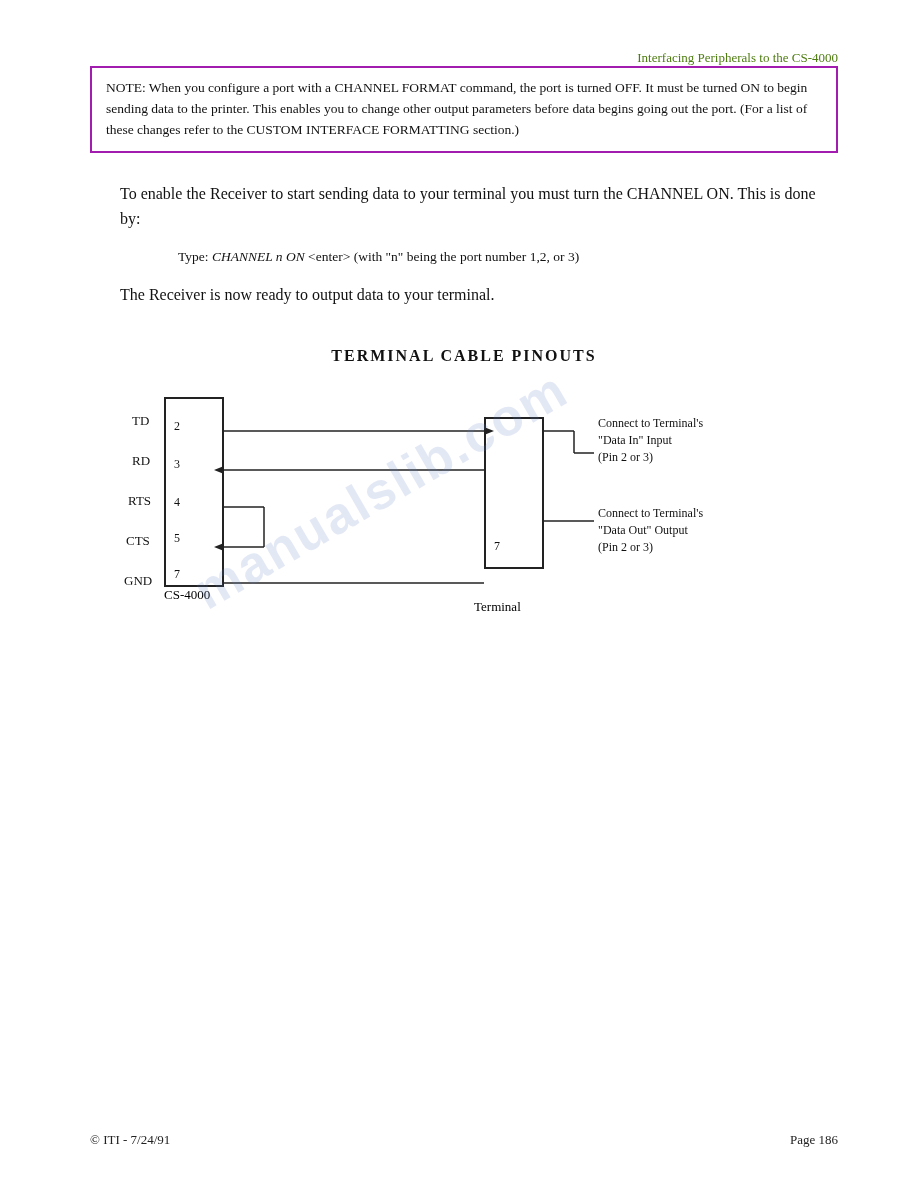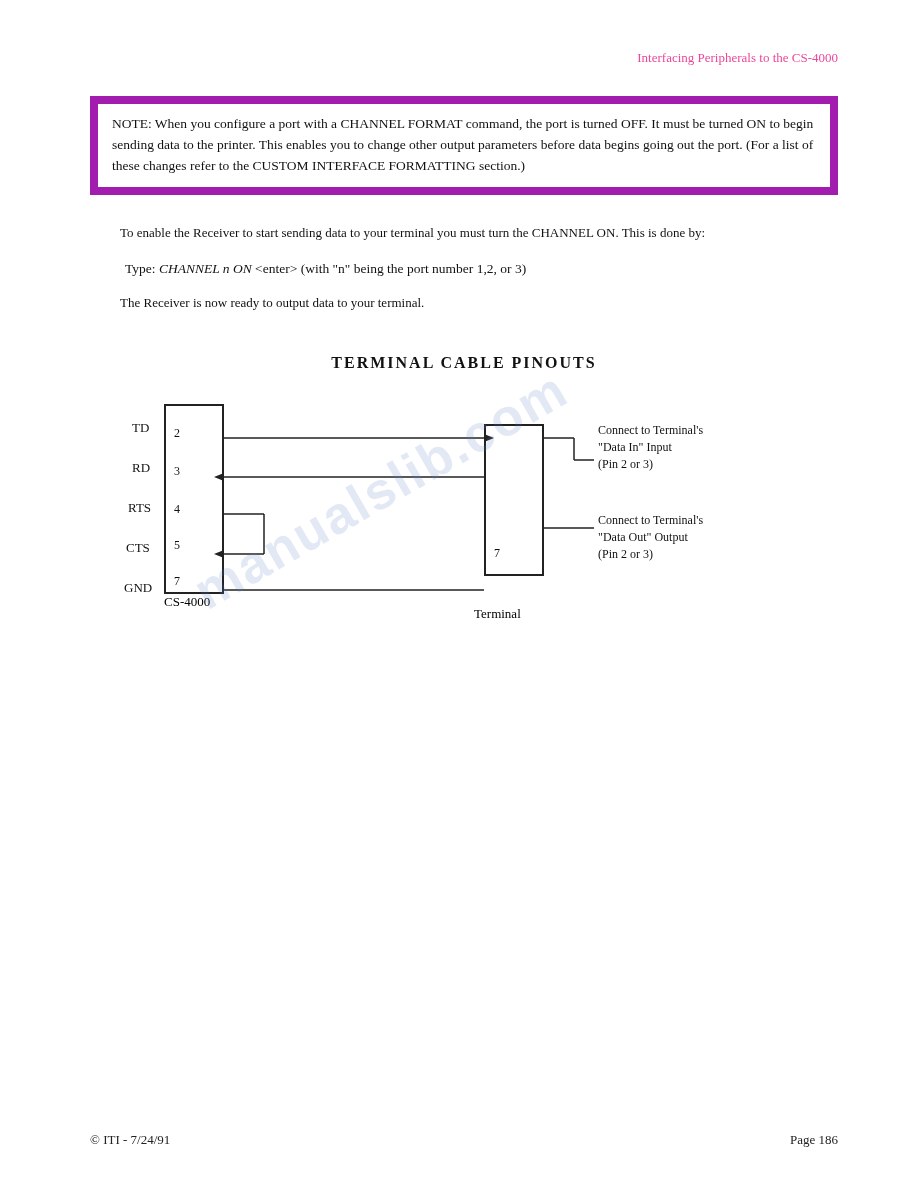--- a/index.html
+++ b/index.html
@@ -18,58 +18,57 @@
       min-height: 1188px;
       background: #fff;
       position: relative;
       padding: 50px 80px 60px 90px;
       box-shadow: 0 2px 8px rgba(0,0,0,0.2);
     }
 
     .header-right {
       text-align: right;
       font-size: 13px;
-      margin-bottom: 30px;
-      color: #ec4899;
+      color: #4d7c0f;
     }
 
     .note-box {
-      border: 8px solid #a21caf;
+      border: 2px solid #a21caf;
       padding: 10px 14px;
       margin-bottom: 28px;
       font-size: 13.5px;
       line-height: 1.55;
       color: #111;
     }
 
     .section-title {
       font-size: 14px;
       font-weight: bold;
       margin-bottom: 16px;
       color: #111;
     }
 
     .section-number {
       display: inline-block;
       margin-right: 10px;
     }
 
     .body-text {
-      font-size: 13px;
+      font-size: 16px;
       line-height: 1.6;
       margin-bottom: 14px;
       margin-left: 30px;
       color: #111;
     }
 
     .type-line {
       font-size: 13.5px;
       line-height: 1.6;
       margin-bottom: 14px;
-      margin-left: 35px;
+      margin-left: 88px;
       color: #111;
     }
 
     .type-line em {
       font-style: italic;
     }
 
     .diagram-section {
       margin-top: 40px;
       margin-bottom: 30px;

